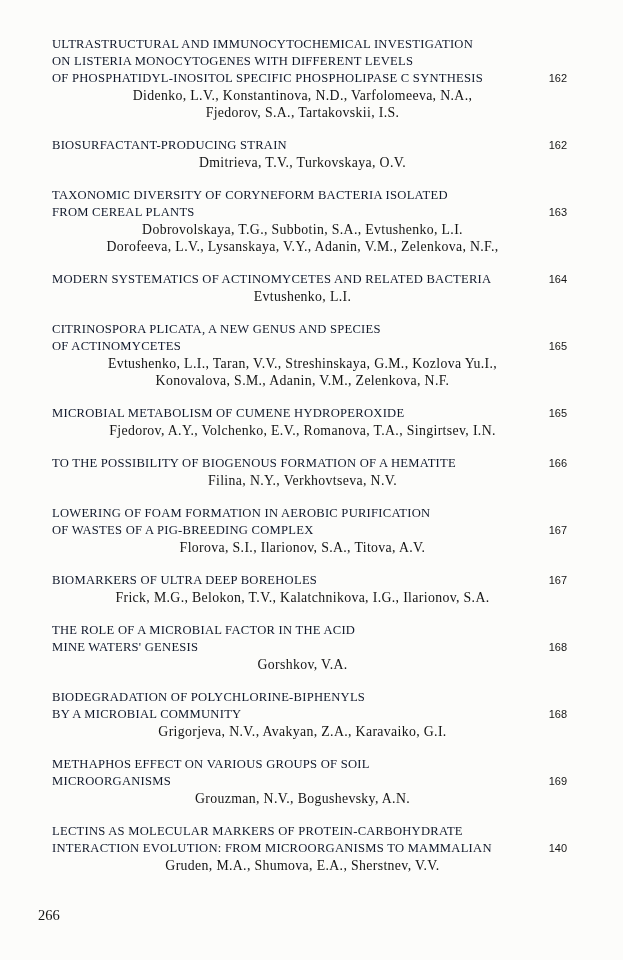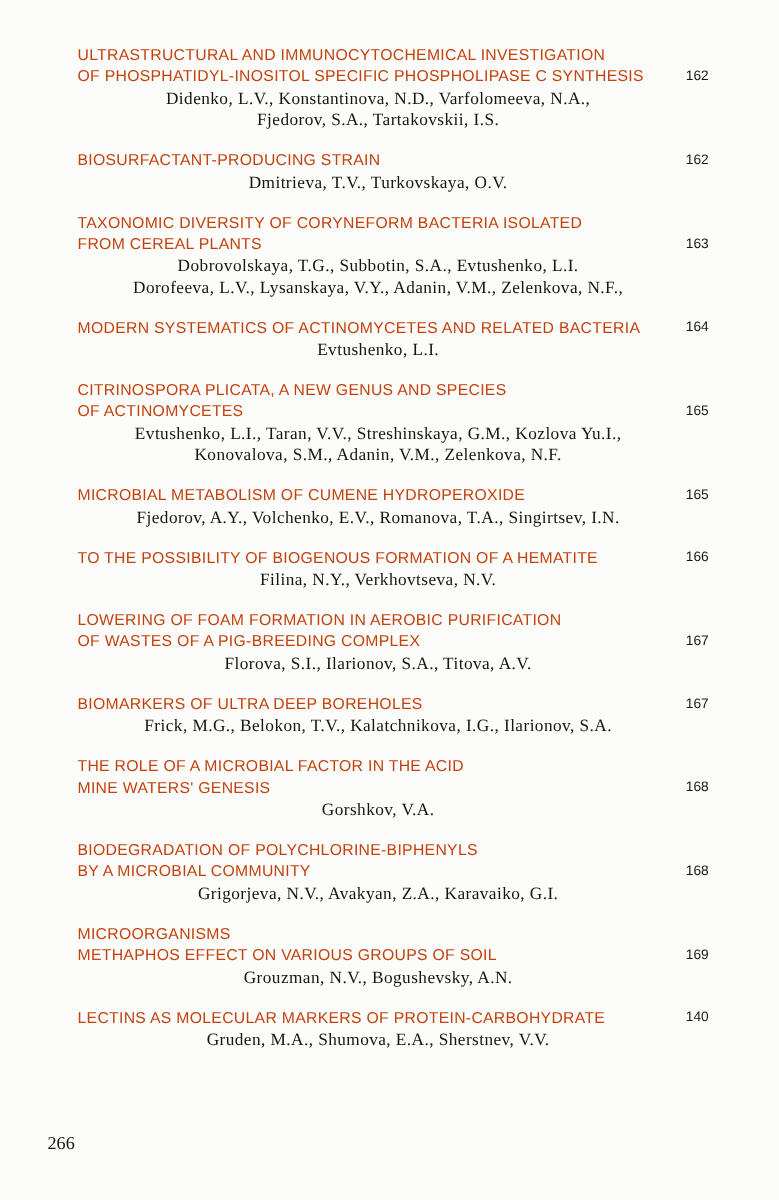--- a/index.html
+++ b/index.html
@@ -21,27 +21,27 @@
   }
   .toc { width: 100%; }
   .entry { margin-bottom: 16px; }
   .entry-head {
     display: flex;
     align-items: flex-end;
     justify-content: space-between;
   }
   .title {
     flex: 1;
-    margin-left: 24px;
-    font-family: Liberation Sans, sans-serif;
+    margin-left: 14px;
+    font-family: Liberation Serif, serif;
     font-size: 12.6px;
     letter-spacing: 0.25px;
     line-height: 17px;
     text-transform: uppercase;
-    color: #c2410c;
+    color: #0f172a;
   }
   .title .title-line { white-space: nowrap; }
   .pagenum {
     flex: 0 0 auto;
     margin-left: 12px;
     font-family: "Liberation Sans", sans-serif;
     font-size: 11px;
     line-height: 17px;
     text-align: center;
     color: #161616;
@@ -66,20 +66,21 @@
 </style>
 </head>
 <body>
 
 <div class="page">
   <main class="toc" id="toc">
   <section class="entry">
     <div class="entry-head">
       <div class="title">
             <div class="title-line">ULTRASTRUCTURAL AND IMMUNOCYTOCHEMICAL INVESTIGATION</div>
+            <div class="title-line">ON LISTERIA MONOCYTOGENES WITH DIFFERENT LEVELS</div>
             <div class="title-line">OF PHOSPHATIDYL-INOSITOL SPECIFIC PHOSPHOLIPASE C SYNTHESIS</div>
           </div>
       <div class="pagenum">162</div>
     </div>
     <div class="authors">
           <div class="author-line">Didenko, L.V., Konstantinova, N.D., Varfolomeeva, N.A.,</div>
           <div class="author-line">Fjedorov, S.A., Tartakovskii, I.S.</div>
         </div>
   </section>
 
@@ -206,34 +207,35 @@
       <div class="pagenum">168</div>
     </div>
     <div class="authors">
           <div class="author-line">Grigorjeva, N.V., Avakyan, Z.A., Karavaiko, G.I.</div>
         </div>
   </section>
 
   <section class="entry">
     <div class="entry-head">
       <div class="title">
+            <div class="title-line">METHAPHOS EFFECT ON VARIOUS GROUPS OF SOIL</div>
             <div class="title-line">MICROORGANISMS</div>
-            <div class="title-line">METHAPHOS EFFECT ON VARIOUS GROUPS OF SOIL</div>
           </div>
       <div class="pagenum">169</div>
     </div>
     <div class="authors">
           <div class="author-line">Grouzman, N.V., Bogushevsky, A.N.</div>
         </div>
   </section>
 
   <section class="entry">
     <div class="entry-head">
       <div class="title">
             <div class="title-line">LECTINS AS MOLECULAR MARKERS OF PROTEIN-CARBOHYDRATE</div>
+            <div class="title-line">INTERACTION EVOLUTION: FROM MICROORGANISMS TO MAMMALIAN</div>
           </div>
       <div class="pagenum">140</div>
     </div>
     <div class="authors">
           <div class="author-line">Gruden, M.A., Shumova, E.A., Sherstnev, V.V.</div>
         </div>
   </section>
 </main>
   <div class="footer-page-number">266</div>
 </div>

